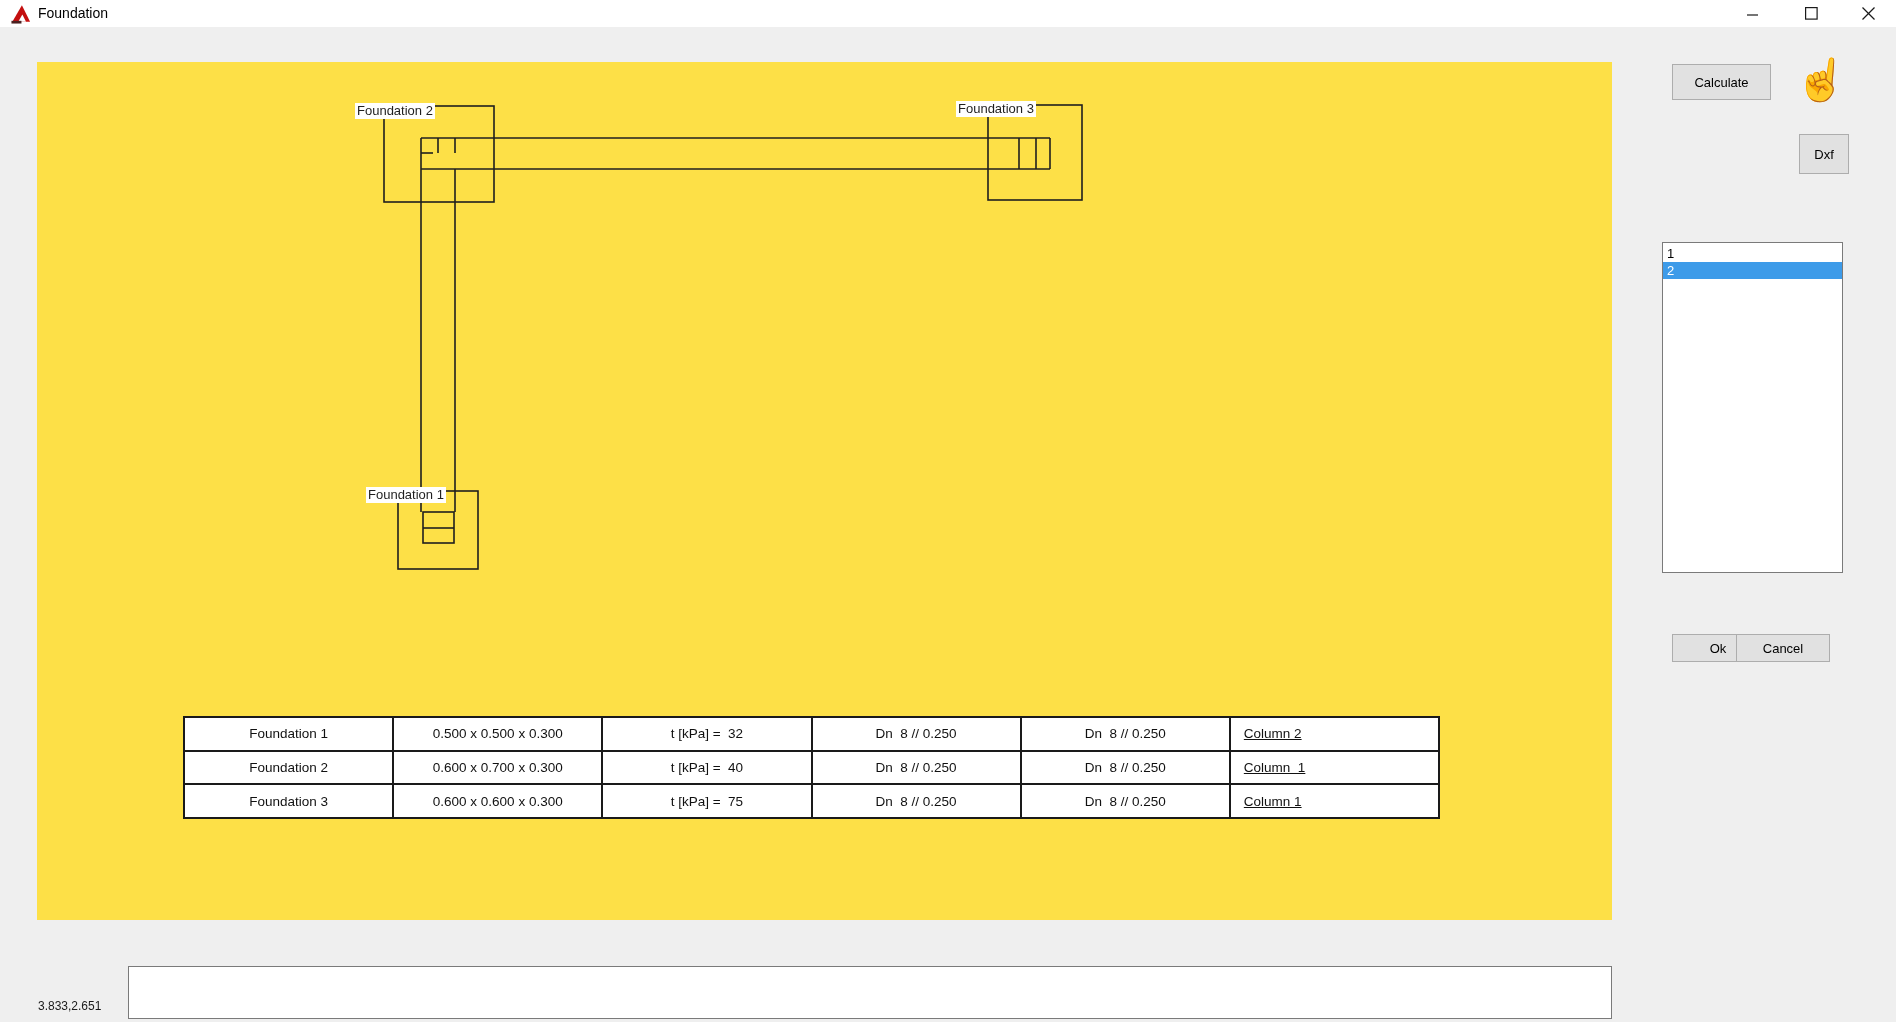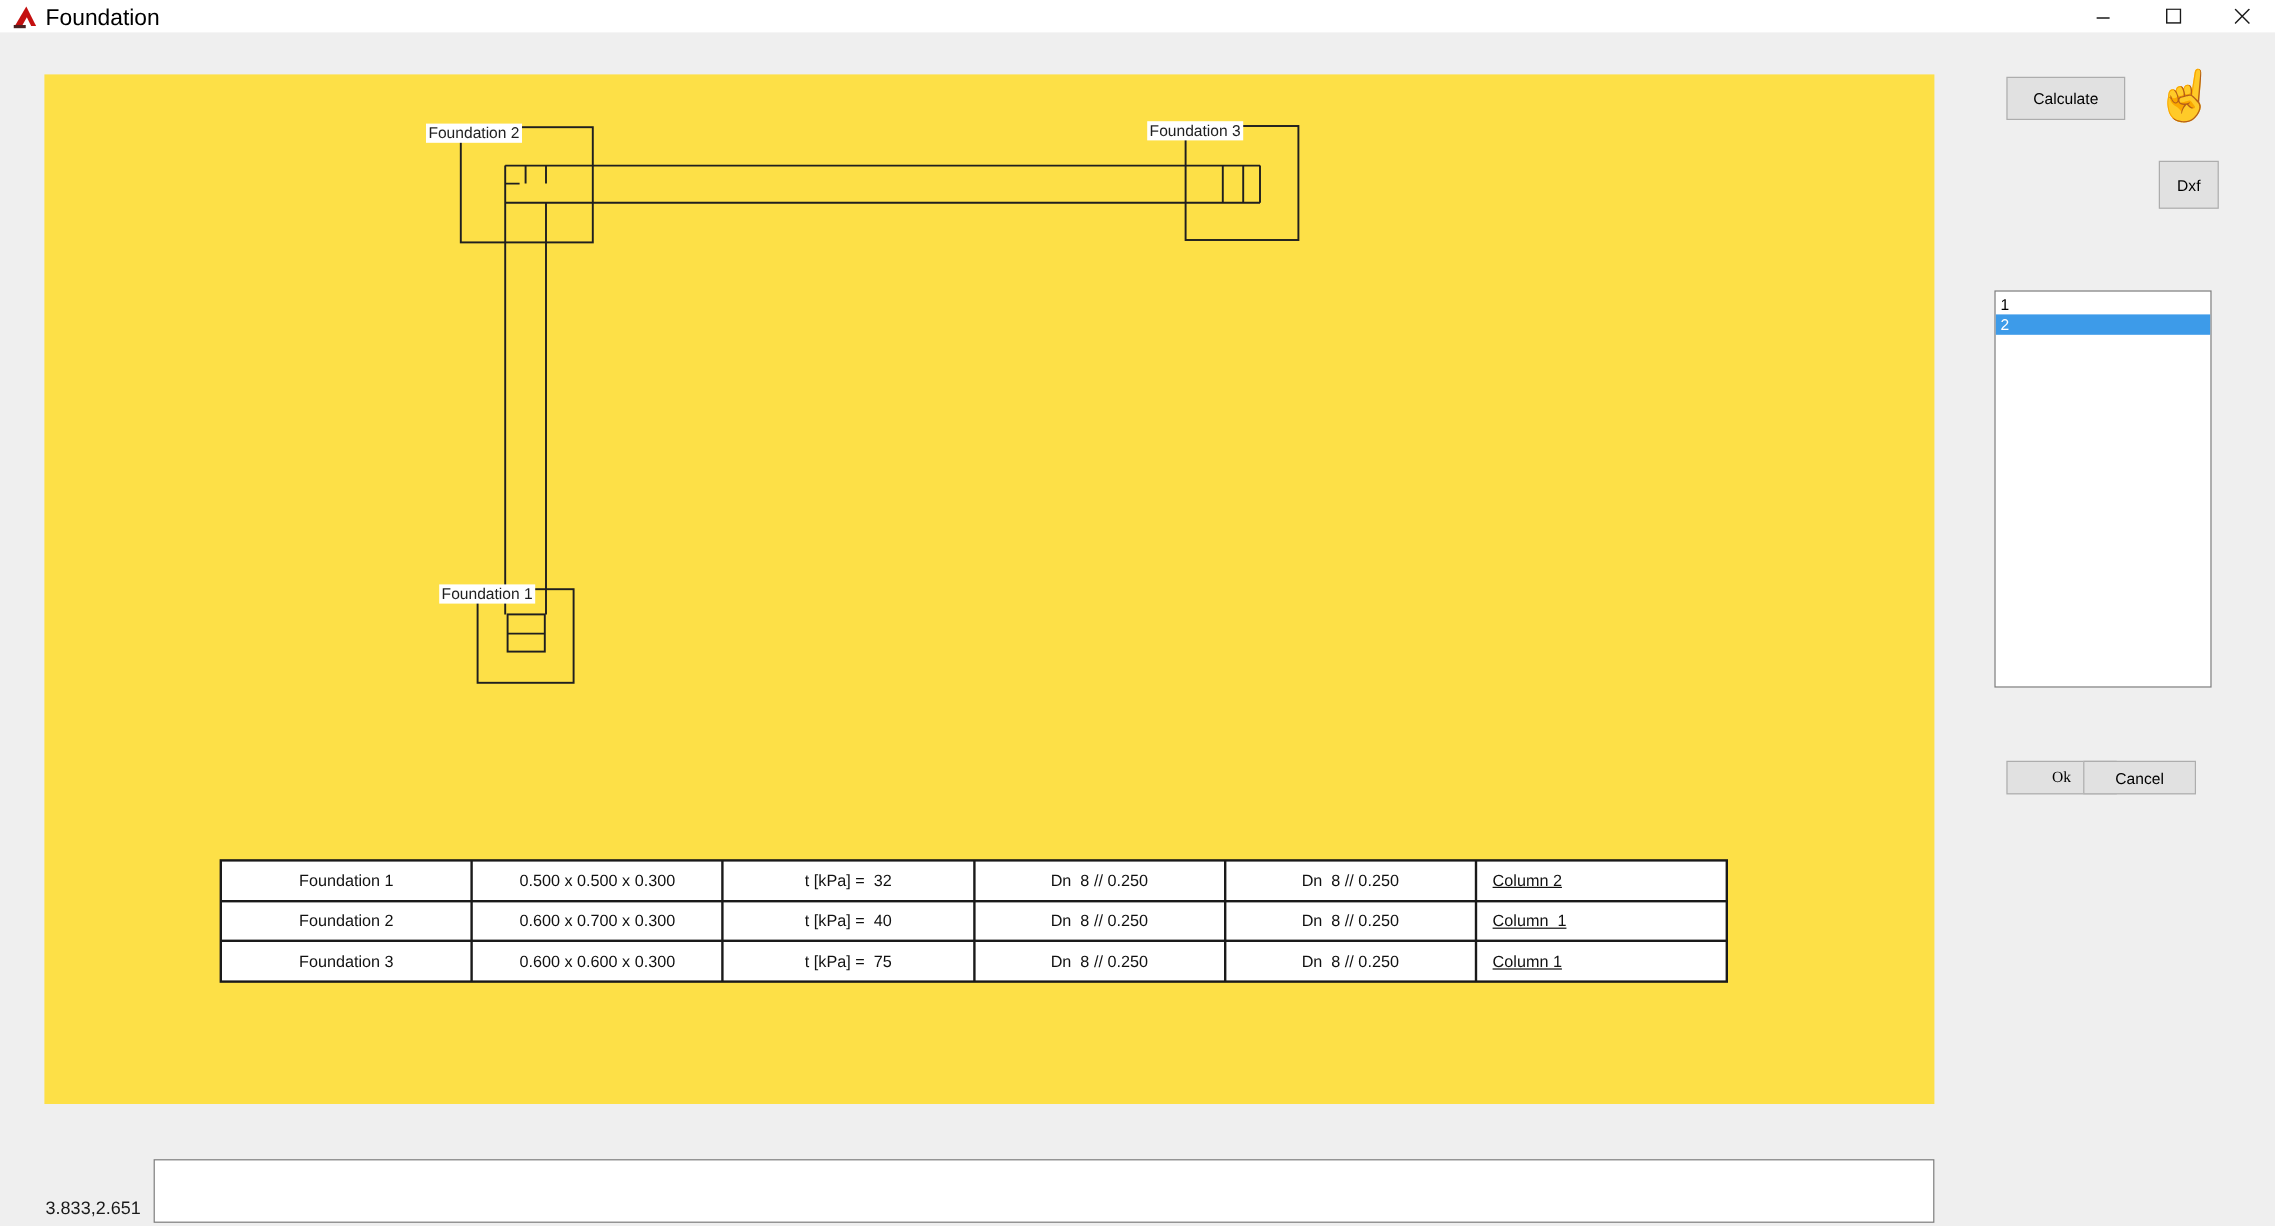--- a/index.html
+++ b/index.html
@@ -3,21 +3,21 @@
 <meta charset="utf-8">
 <style>
   * { margin:0; padding:0; box-sizing:border-box; }
   html,body { width:1896px; height:1022px; }
   body { font-family:"Liberation Sans", sans-serif; background:#efefef; }
   #app { position:relative; width:1896px; height:1022px; background:#efefef; overflow:hidden; }
 
   
   .titlebar { position:absolute; left:0; top:0; width:1896px; height:27px; background:#ffffff; }
   .app-icon { position:absolute; left:10px; top:4px; width:22px; height:20px; }
-  .title-text { position:absolute; left:38px; top:5px; font-size:19px; color:#000; }
+  .title-text { position:absolute; left:38px; top:5px; font-size:14px; color:#000; }
   .winbtn { position:absolute; top:0; height:27px; width:45px; background:transparent; border:none; display:flex; align-items:center; justify-content:center; cursor:default; }
   .winbtn svg { display:block; }
 
   
   .canvas { position:absolute; left:37px; top:62px; width:1575px; height:858px; background:#fde047; }
   .plan-svg { position:absolute; left:0; top:0; }
   .plan-label { position:absolute; font-size:13px; color:#1f1f1f; background:#ffffff; padding:0 2px; white-space:nowrap; line-height:16px; }
   .lbl-f2 { left:318px; top:41px; }  
   .lbl-f3 { left:919px; top:39px; }
   .lbl-f1 { left:329px; top:425px; }
@@ -28,33 +28,33 @@
                    background:#1a1a1a; gap:2px; padding:2px; }
   .cell { background:#ffffff; display:flex; align-items:center; justify-content:center;
           font-size:13.5px; color:#111; white-space:pre; }
   .cell.al { justify-content:flex-start; padding-left:13px;text-decoration:underline; }
 
   
   .btn { position:absolute; background:#e1e1e1; border:1px solid #adadad; font-family:"Liberation Sans",sans-serif;
          font-size:13px; color:#000; display:flex; align-items:center; justify-content:center; cursor:default; }
   .btn-calculate { left:1672px; top:64px; width:99px; height:36px; }
   .btn-dxf { left:1799px; top:134px; width:50px; height:40px; }
-  .btn-ok { left:1672px; top:634px; width:92px; height:28px;font-family:Liberation Serif, serif; }
+  .btn-ok { left:1672px; top:634px; width:92px; height:28px; }
   .btn-cancel { left:1736px; top:634px; width:94px; height:28px; }
 
   .hand-cursor { position:absolute; left:1796px; top:52px; width:46px; height:56px; font-size:42px; line-height:56px;
                  color:#111; transform:rotate(6deg); text-align:center; pointer-events:none; }
 
   .listbox { position:absolute; left:1662px; top:242px; width:181px; height:331px; background:#ffffff;
              border:1px solid #7a7a7a; overflow:hidden; padding-top:2px; }
   .list-item { height:17px; line-height:17px; font-size:13px; color:#000; padding-left:4px; cursor:default; }
   .list-item.selected { background:#3d9be9; color:#ffffff; }
 
   
-  .coords { position:absolute; left:38px; top:999px; font-size:15px; color:#1a1a1a; }
+  .coords { position:absolute; left:38px; top:999px; font-size:12px; color:#1a1a1a; }
   .cmd-input { position:absolute; left:128px; top:966px; width:1484px; height:53px; background:#ffffff;
                border:1px solid #7a7a7a; font-size:14px; padding:0 6px; outline:none; }
 </style>
 </head>
 <body>
 
 <div id="app">
 
   <div class="titlebar">
     <svg class="app-icon" viewBox="0 0 24 22">

